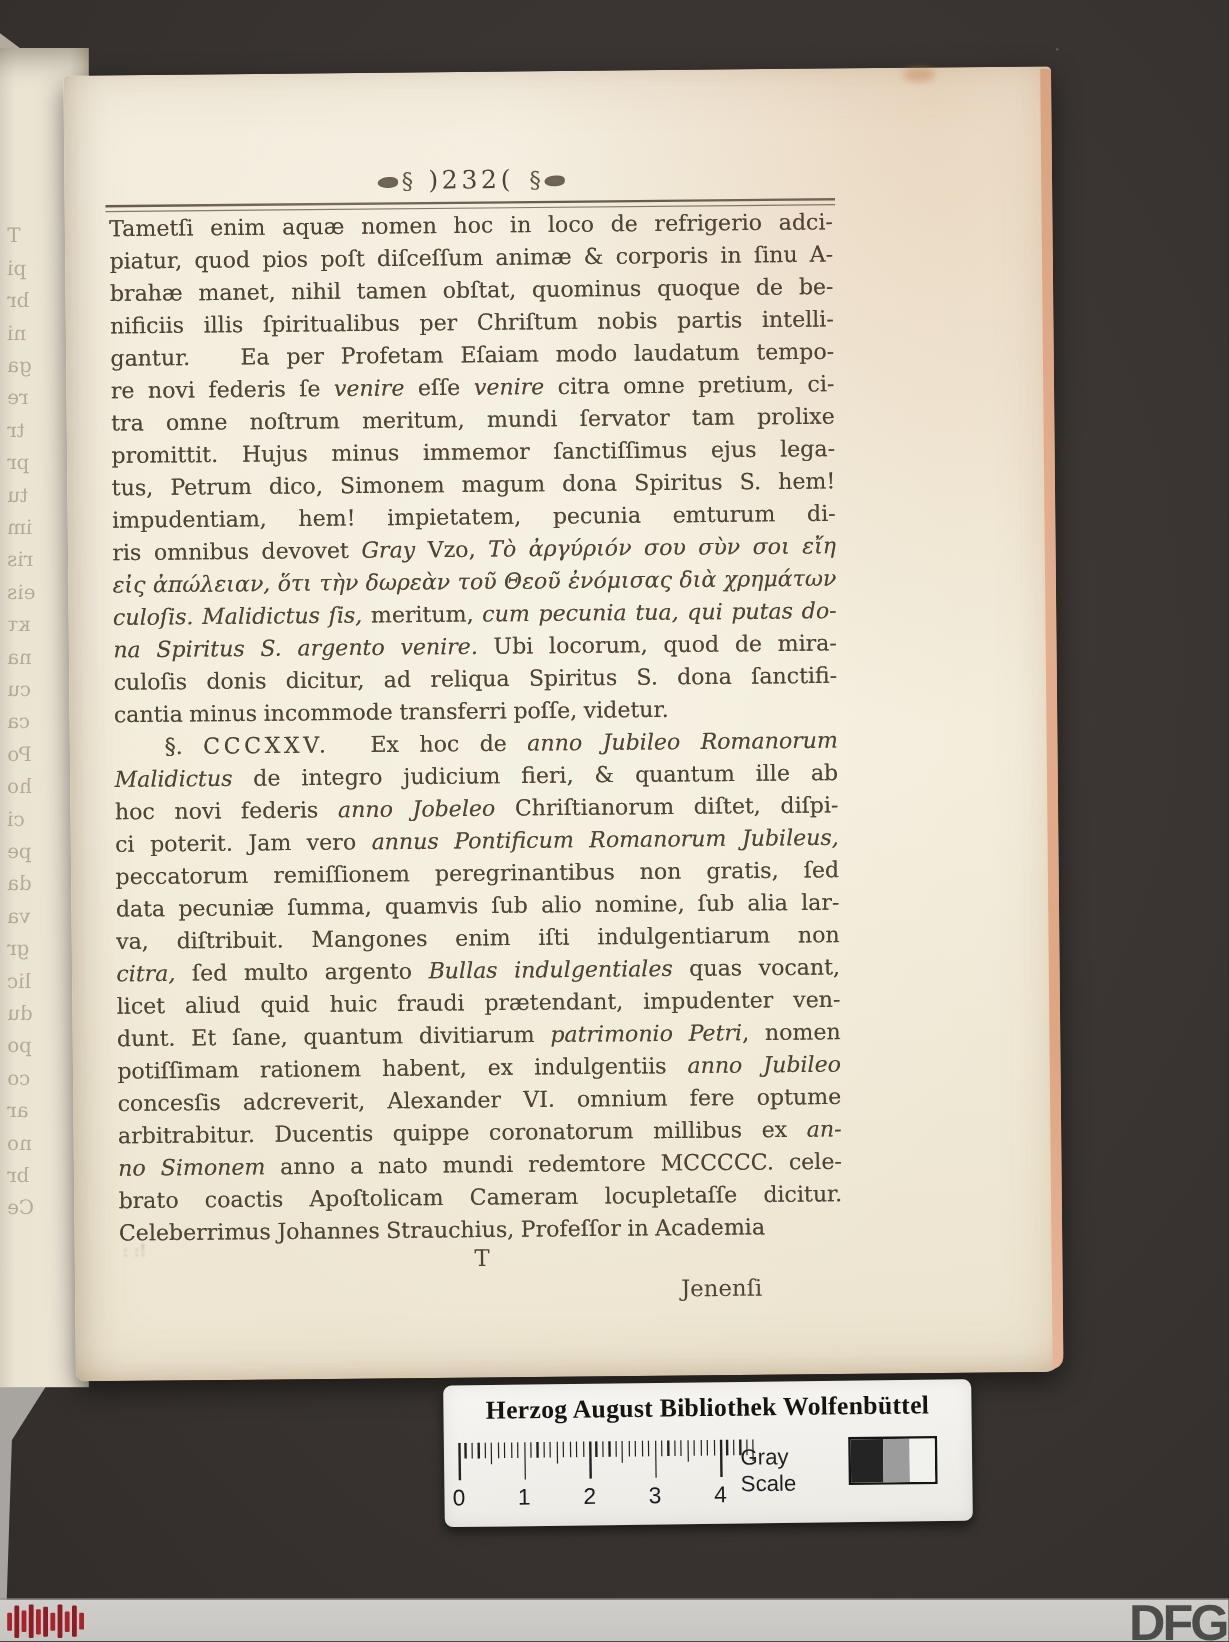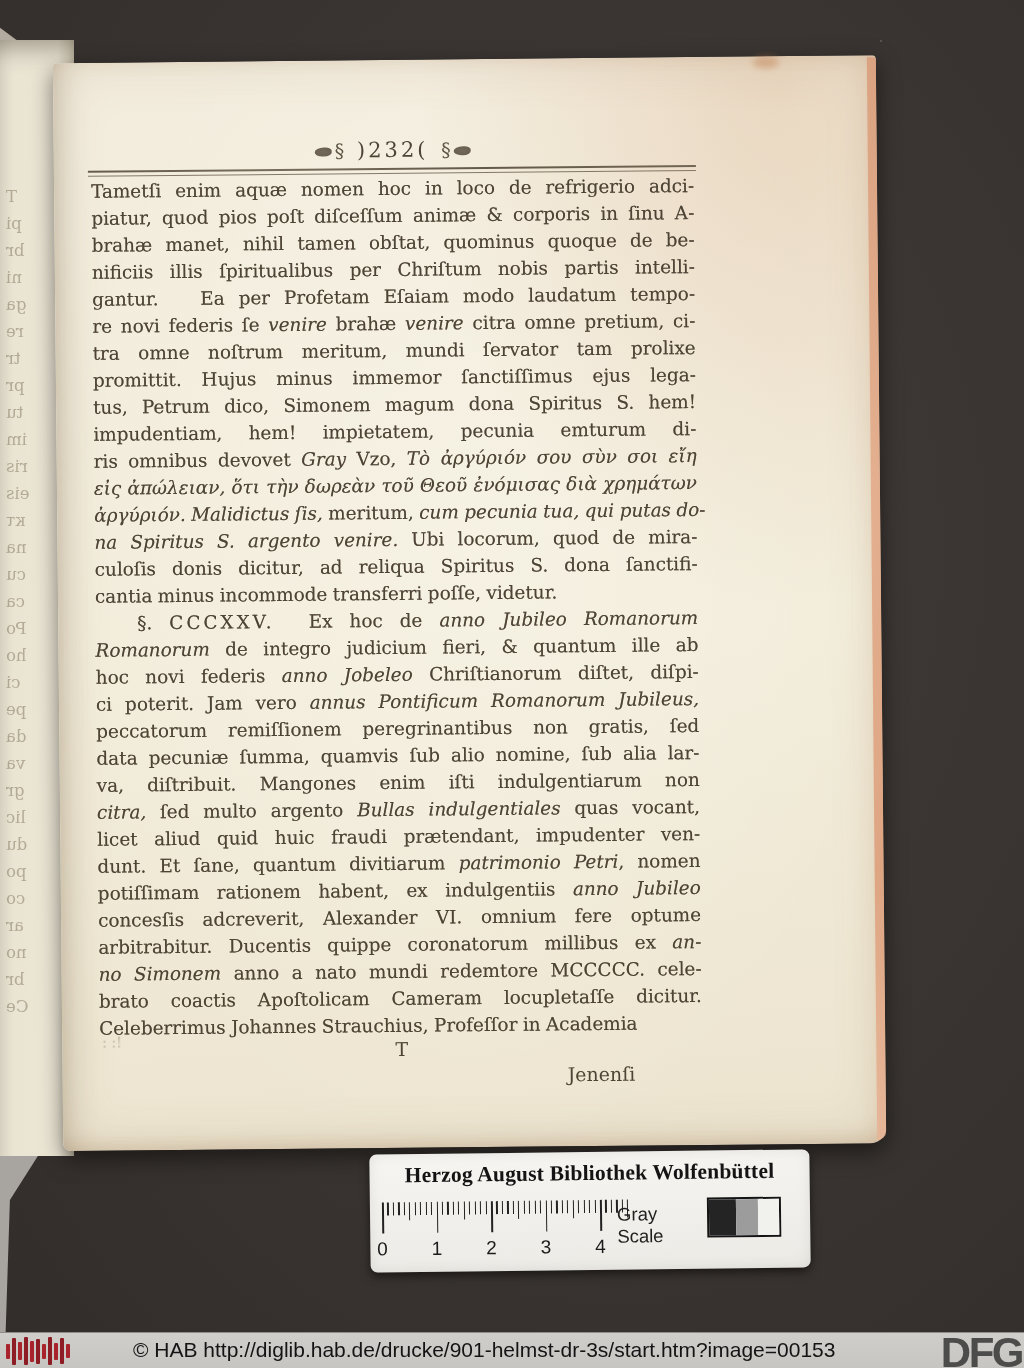--- a/index.html
+++ b/index.html
@@ -160,33 +160,33 @@
     </div>
     <div class="rule1"></div>
     <div class="rule2"></div>
 
     <div class="body-text" id="body-text">
         <div class="tl"><span>Tametſi enim aquæ nomen hoc in loco de refrigerio adci-</span></div>
         <div class="tl"><span>piatur, quod pios poſt diſceſſum animæ &amp; corporis in ſinu A-</span></div>
         <div class="tl"><span>brahæ manet, nihil tamen obſtat, quominus quoque de be-</span></div>
         <div class="tl"><span>nificiis illis ſpiritualibus per Chriſtum nobis partis intelli-</span></div>
         <div class="tl"><span>gantur.&nbsp;&nbsp;&nbsp;Ea per Profetam Eſaiam modo laudatum tempo-</span></div>
-        <div class="tl"><span>re novi federis ſe </span><span class="it">venire</span><span> brahæ </span><span class="it">venire</span><span> citra omne pretium, ci-</span></div>
+        <div class="tl"><span>re novi federis ſe </span><span class="it">venire</span><span> eſſe </span><span class="it">venire</span><span> citra omne pretium, ci-</span></div>
         <div class="tl"><span>tra omne noſtrum meritum, mundi ſervator tam prolixe</span></div>
         <div class="tl"><span>promittit. Hujus minus immemor ſanctiſſimus ejus lega-</span></div>
         <div class="tl"><span>tus, Petrum dico, Simonem magum dona Spiritus S. hem!</span></div>
         <div class="tl"><span>impudentiam, hem! impietatem, pecunia emturum di-</span></div>
         <div class="tl"><span>ris omnibus devovet </span><span class="it">Gray</span><span> Vzo, </span><span class="it">Τὸ ἀργύριόν σου σὺν σοι εἴη</span></div>
         <div class="tl"><span class="it">εἰς ἀπώλειαν, ὅτι τὴν δωρεὰν τοῦ Θεοῦ ἐνόμισας διὰ χρημάτων</span></div>
-        <div class="tl"><span class="it">ἀργύριόν.</span><span> </span><span class="it">Malidictus ſis,</span><span> meritum, </span><span class="it">cum pecunia tua, qui putas do-</span></div>
+        <div class="tl"><span class="it">culoſis.</span><span> </span><span class="it">Malidictus ſis,</span><span> meritum, </span><span class="it">cum pecunia tua, qui putas do-</span></div>
         <div class="tl"><span class="it">na Spiritus S. argento venire.</span><span> Ubi locorum, quod de mira-</span></div>
         <div class="tl"><span>culoſis donis dicitur, ad reliqua Spiritus S. dona ſanctifi-</span></div>
         <div class="tl nj"><span>cantia minus incommode transferri poſſe, videtur.</span></div>
         <div class="tl" style="padding-left: 42px;"><span>§. </span><span style="letter-spacing: 3px;">CCCXXV.</span><span>&nbsp;&nbsp;Ex hoc de </span><span class="it">anno Jubileo Romanorum</span></div>
-        <div class="tl"><span class="it">Romanorum</span><span> de integro judicium fieri, &amp; quantum ille ab</span></div>
+        <div class="tl"><span class="it">Malidictus</span><span> de integro judicium fieri, &amp; quantum ille ab</span></div>
         <div class="tl"><span>hoc novi federis </span><span class="it">anno Jobeleo</span><span> Chriſtianorum diſtet, diſpi-</span></div>
         <div class="tl"><span>ci poterit. Jam vero </span><span class="it">annus Pontificum Romanorum Jubileus,</span></div>
         <div class="tl"><span>peccatorum remiſſionem peregrinantibus non gratis, ſed</span></div>
         <div class="tl"><span>data pecuniæ ſumma, quamvis ſub alio nomine, ſub alia lar-</span></div>
         <div class="tl"><span>va, diſtribuit. Mangones enim iſti indulgentiarum non</span></div>
         <div class="tl"><span class="it">citra,</span><span> ſed multo argento </span><span class="it">Bullas indulgentiales</span><span> quas vocant,</span></div>
         <div class="tl"><span>licet aliud quid huic fraudi prætendant, impudenter ven-</span></div>
         <div class="tl"><span>dunt. Et ſane, quantum divitiarum </span><span class="it">patrimonio Petri</span><span>, nomen</span></div>
         <div class="tl"><span>potiſſimam rationem habent, ex indulgentiis </span><span class="it">anno Jubileo</span></div>
         <div class="tl"><span>concesſis adcreverit, Alexander VI. omnium fere optume</span></div>
@@ -274,16 +274,15 @@
         <i style="height: 18px;"></i>
         <i style="height: 28px;"></i>
         <i style="height: 21px;"></i>
         <i style="height: 25px;"></i>
         <i style="height: 15px;"></i>
         <i style="height: 28px;"></i>
         <i style="height: 17px;"></i>
         <i style="height: 26px;"></i>
         <i style="height: 14px;"></i>
       </div>
-    <div class="footer-url">© HAB http://diglib.hab.de/drucke/901-helmst-dr-3s/start.htm?image=00153</div>
     <div class="dfg-logo">DFG</div>
   </div>
 </div>
 
 </body></html>

